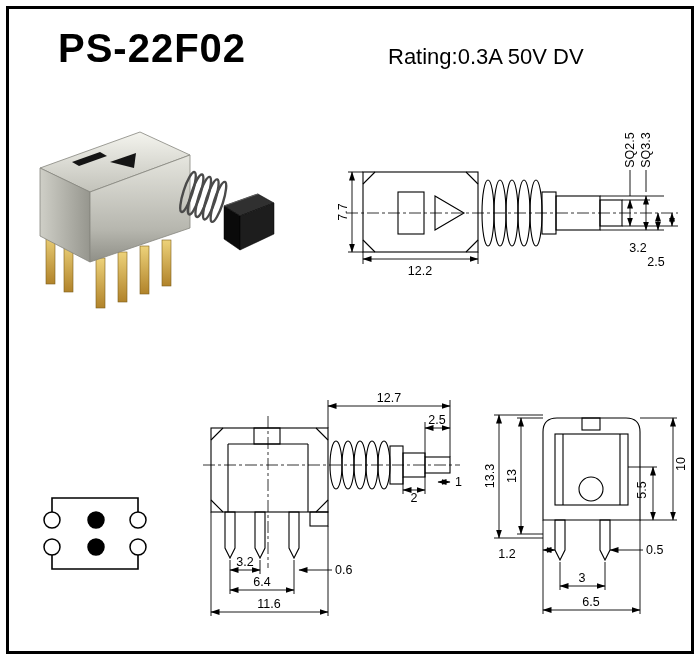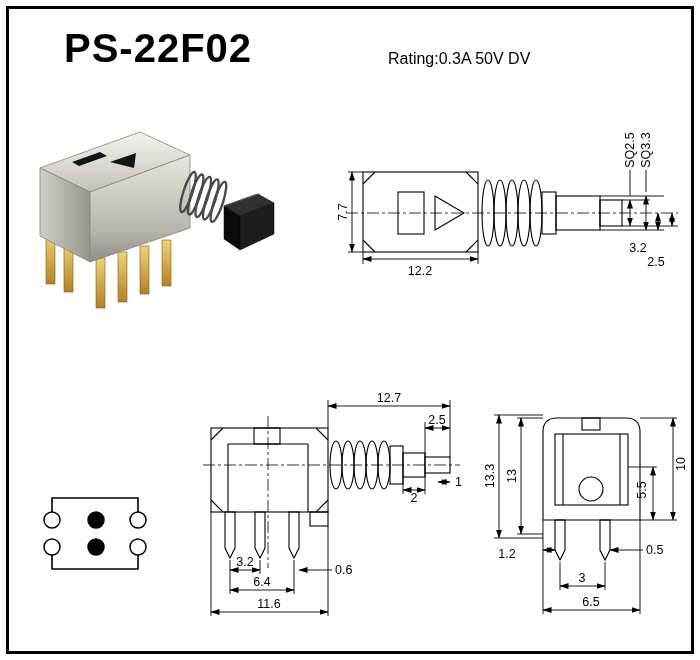--- a/index.html
+++ b/index.html
@@ -1,22 +1,22 @@
 <!DOCTYPE html>
 <html><head>
 <meta charset="utf-8">
 <style>
   *{margin:0;padding:0;box-sizing:border-box}
   html,body{background:#fff}
   .page{position:relative;width:700px;height:660px;background:#fff;overflow:hidden;
         font-family:"Liberation Sans",sans-serif;color:#000}
   .frame{position:absolute;inset:6px;border:3px solid #000;pointer-events:none}
   .abs{position:absolute}
-  .title{position:absolute;left:64px;top:26px;font-size:40px;font-weight:bold;letter-spacing:1px}
-  .rating{position:absolute;left:388px;top:50px;font-size:16px}
+  .title{position:absolute;left:58px;top:26px;font-size:40px;font-weight:bold;letter-spacing:1px}
+  .rating{position:absolute;left:388px;top:44px;font-size:22px}
   svg .ln{stroke:#000;stroke-width:1.1;fill:none}
   svg .dl{stroke:#000;stroke-width:0.9;fill:none}
   svg .cl{stroke:#000;stroke-width:0.8;fill:none;stroke-dasharray:12 3 3 3}
   svg text{font-family:"Liberation Sans",sans-serif;font-size:12.5px;fill:#000;stroke:none}
 </style>
 </head>
 <body>
 
 <div class="page">
   <div class="frame"></div>

